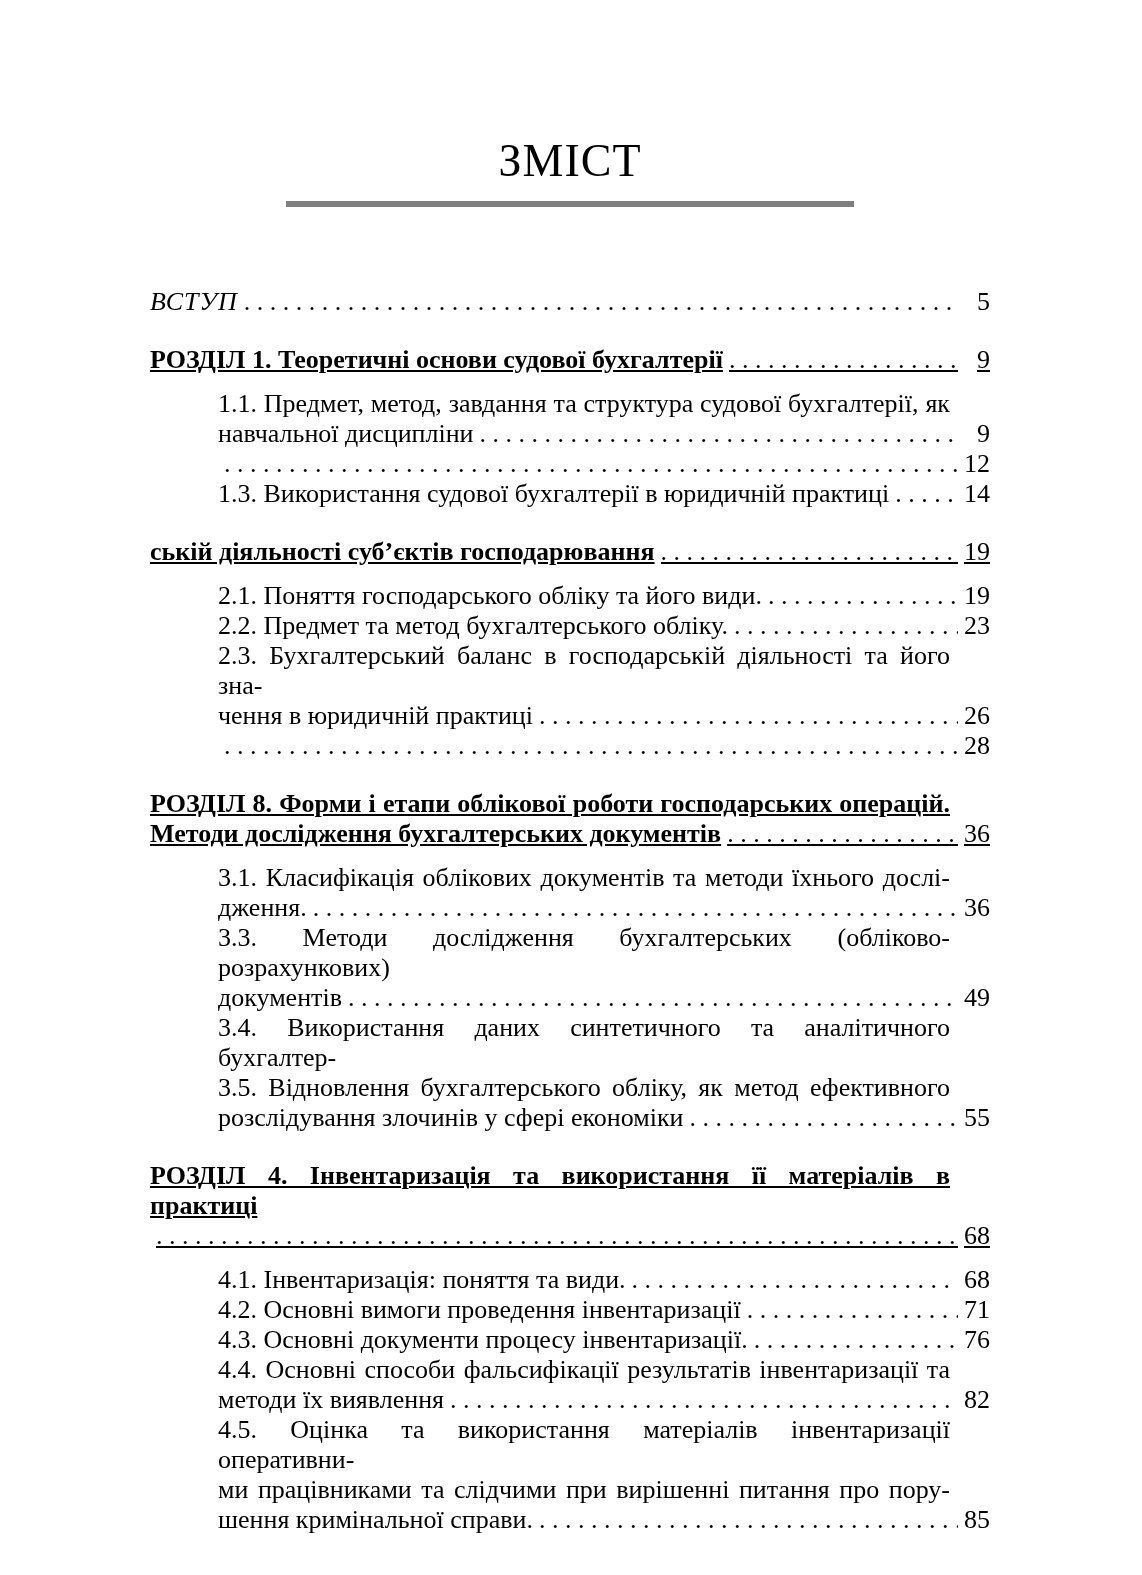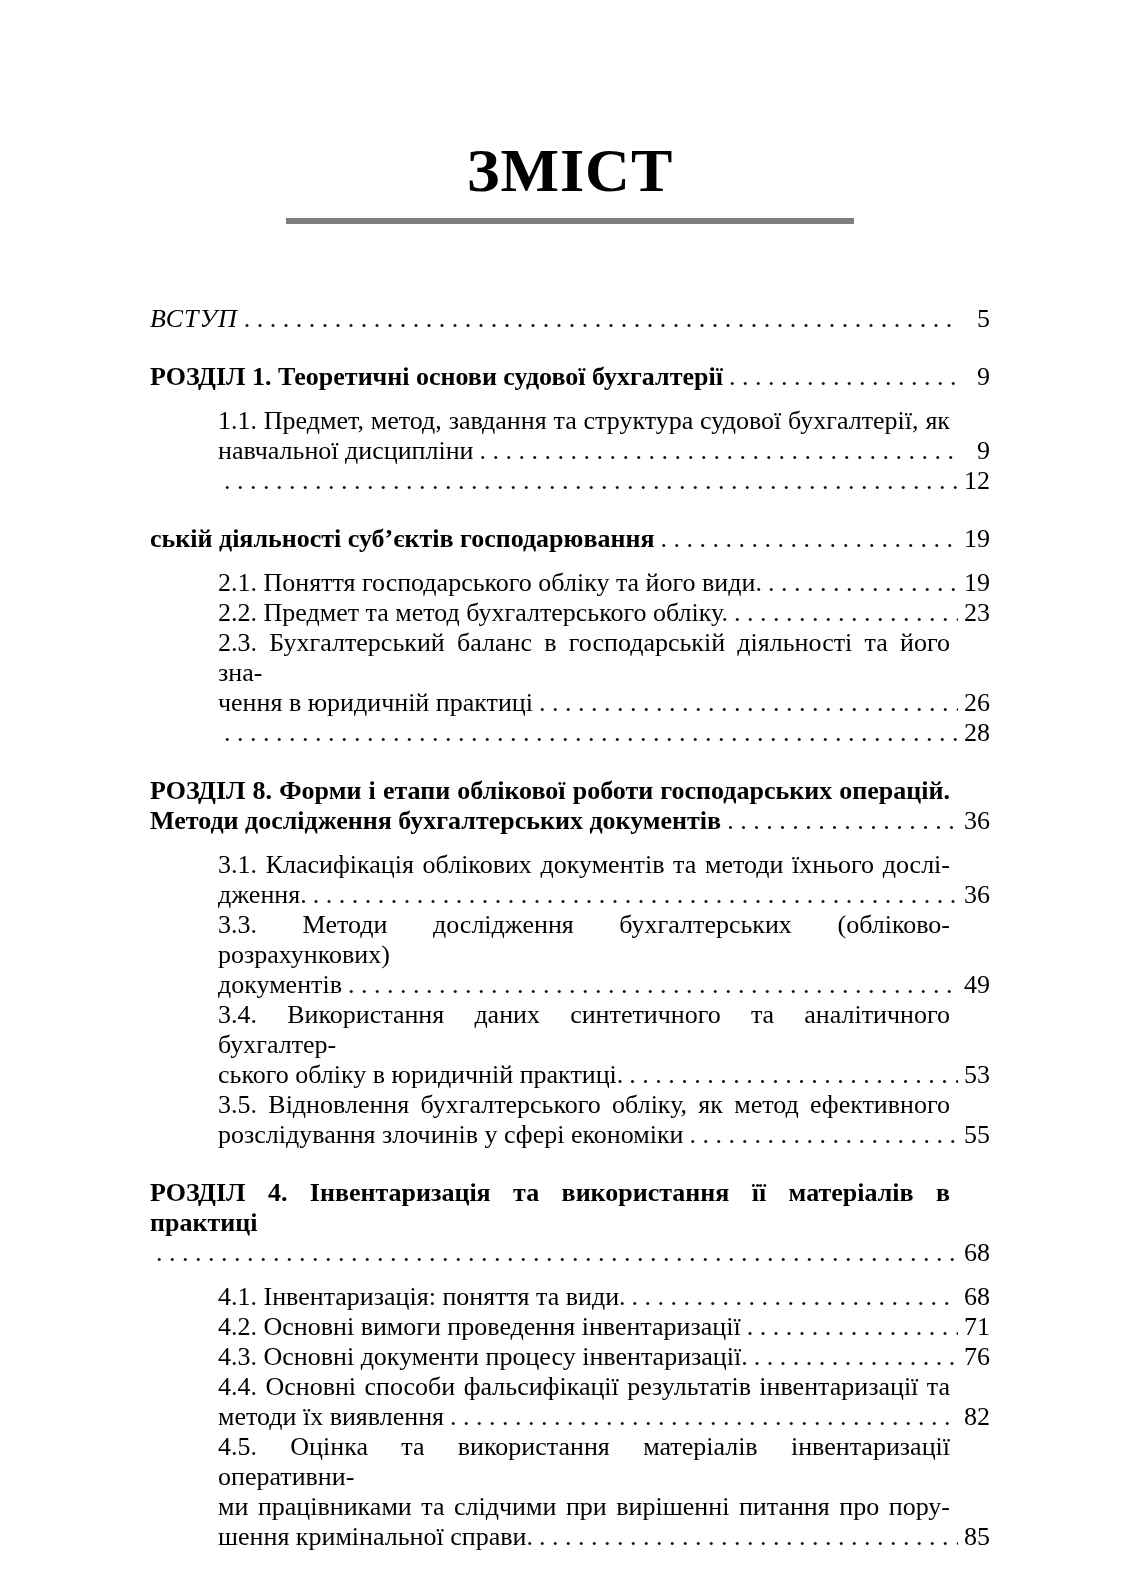--- a/index.html
+++ b/index.html
@@ -10,38 +10,38 @@
     color: #000;
   }
   .page {
     width: 1142px; height: 1575px;
     padding: 136px 152px 40px 150px;
     overflow: hidden;
     background: #fff;
   }
   .title {
     text-align: center;
-    font-size: 62px;
-    font-weight: bold;
+    font-size: 46px;
+    font-weight: normal;
     letter-spacing: 1px;
     line-height: 1.1;
   }
   .title-rule {
     width: 568px; height: 6px;
     background: #7f7f7f;
     margin: 14px auto 0 auto;
   }
   .toc {
     margin-top: 80px;
     font-size: 26px;
     line-height: 30px;
   }
   .entry { }
   .entry.intro .txt { font-style: italic; letter-spacing: 1px; }
-  .entry.chapter { font-weight: bold; margin-top: 28px; margin-bottom: 14px; }
+  .entry.chapter { font-weight: bold; margin-top: 28px; margin-bottom: 14px; text-decoration: underline; }
   .entry.sub { padding-left: 68px; }
   .line.fill {
     text-align: justify;
     text-align-last: justify;
     padding-right: 40px;
   }
   .line.last {
     display: flex;
     align-items: baseline;
   }
@@ -91,20 +91,27 @@
           <span class="dots"></span>
           <span class="pg">9</span>
         </div>
       </div>
       <div class="entry sub">
         <div class="line last">
           <span class="dots"></span>
           <span class="pg">12</span>
         </div>
       </div>
+      <div class="entry sub">
+        <div class="line last">
+          <span class="txt">1.3. Використання судової бухгалтерії в юридичній практиці</span>
+          <span class="dots"></span>
+          <span class="pg">14</span>
+        </div>
+      </div>
       <div class="entry chapter">
         <div class="line last">
           <span class="txt">ській діяльності суб’єктів господарювання</span>
           <span class="dots"></span>
           <span class="pg">19</span>
         </div>
       </div>
       <div class="entry sub">
         <div class="line last">
           <span class="txt">2.1. Поняття господарського обліку та його види.</span>
@@ -152,25 +159,20 @@
       <div class="entry sub">
         <div class="line fill"><span class="txt">3.3. Методи дослідження бухгалтерських (обліково-розрахункових)</span></div>
         <div class="line last">
           <span class="txt">документів</span>
           <span class="dots"></span>
           <span class="pg">49</span>
         </div>
       </div>
       <div class="entry sub">
         <div class="line fill"><span class="txt">3.4. Використання даних синтетичного та аналітичного бухгалтер-</span></div>
-        <div class="line last">
-          <span class="txt">ського обліку в юридичній практиці.</span>
-          <span class="dots"></span>
-          <span class="pg">53</span>
-        </div>
       </div>
       <div class="entry sub">
         <div class="line fill"><span class="txt">3.5. Відновлення бухгалтерського обліку, як метод ефективного</span></div>
         <div class="line last">
           <span class="txt">розслідування злочинів у сфері економіки</span>
           <span class="dots"></span>
           <span class="pg">55</span>
         </div>
       </div>
       <div class="entry chapter">

